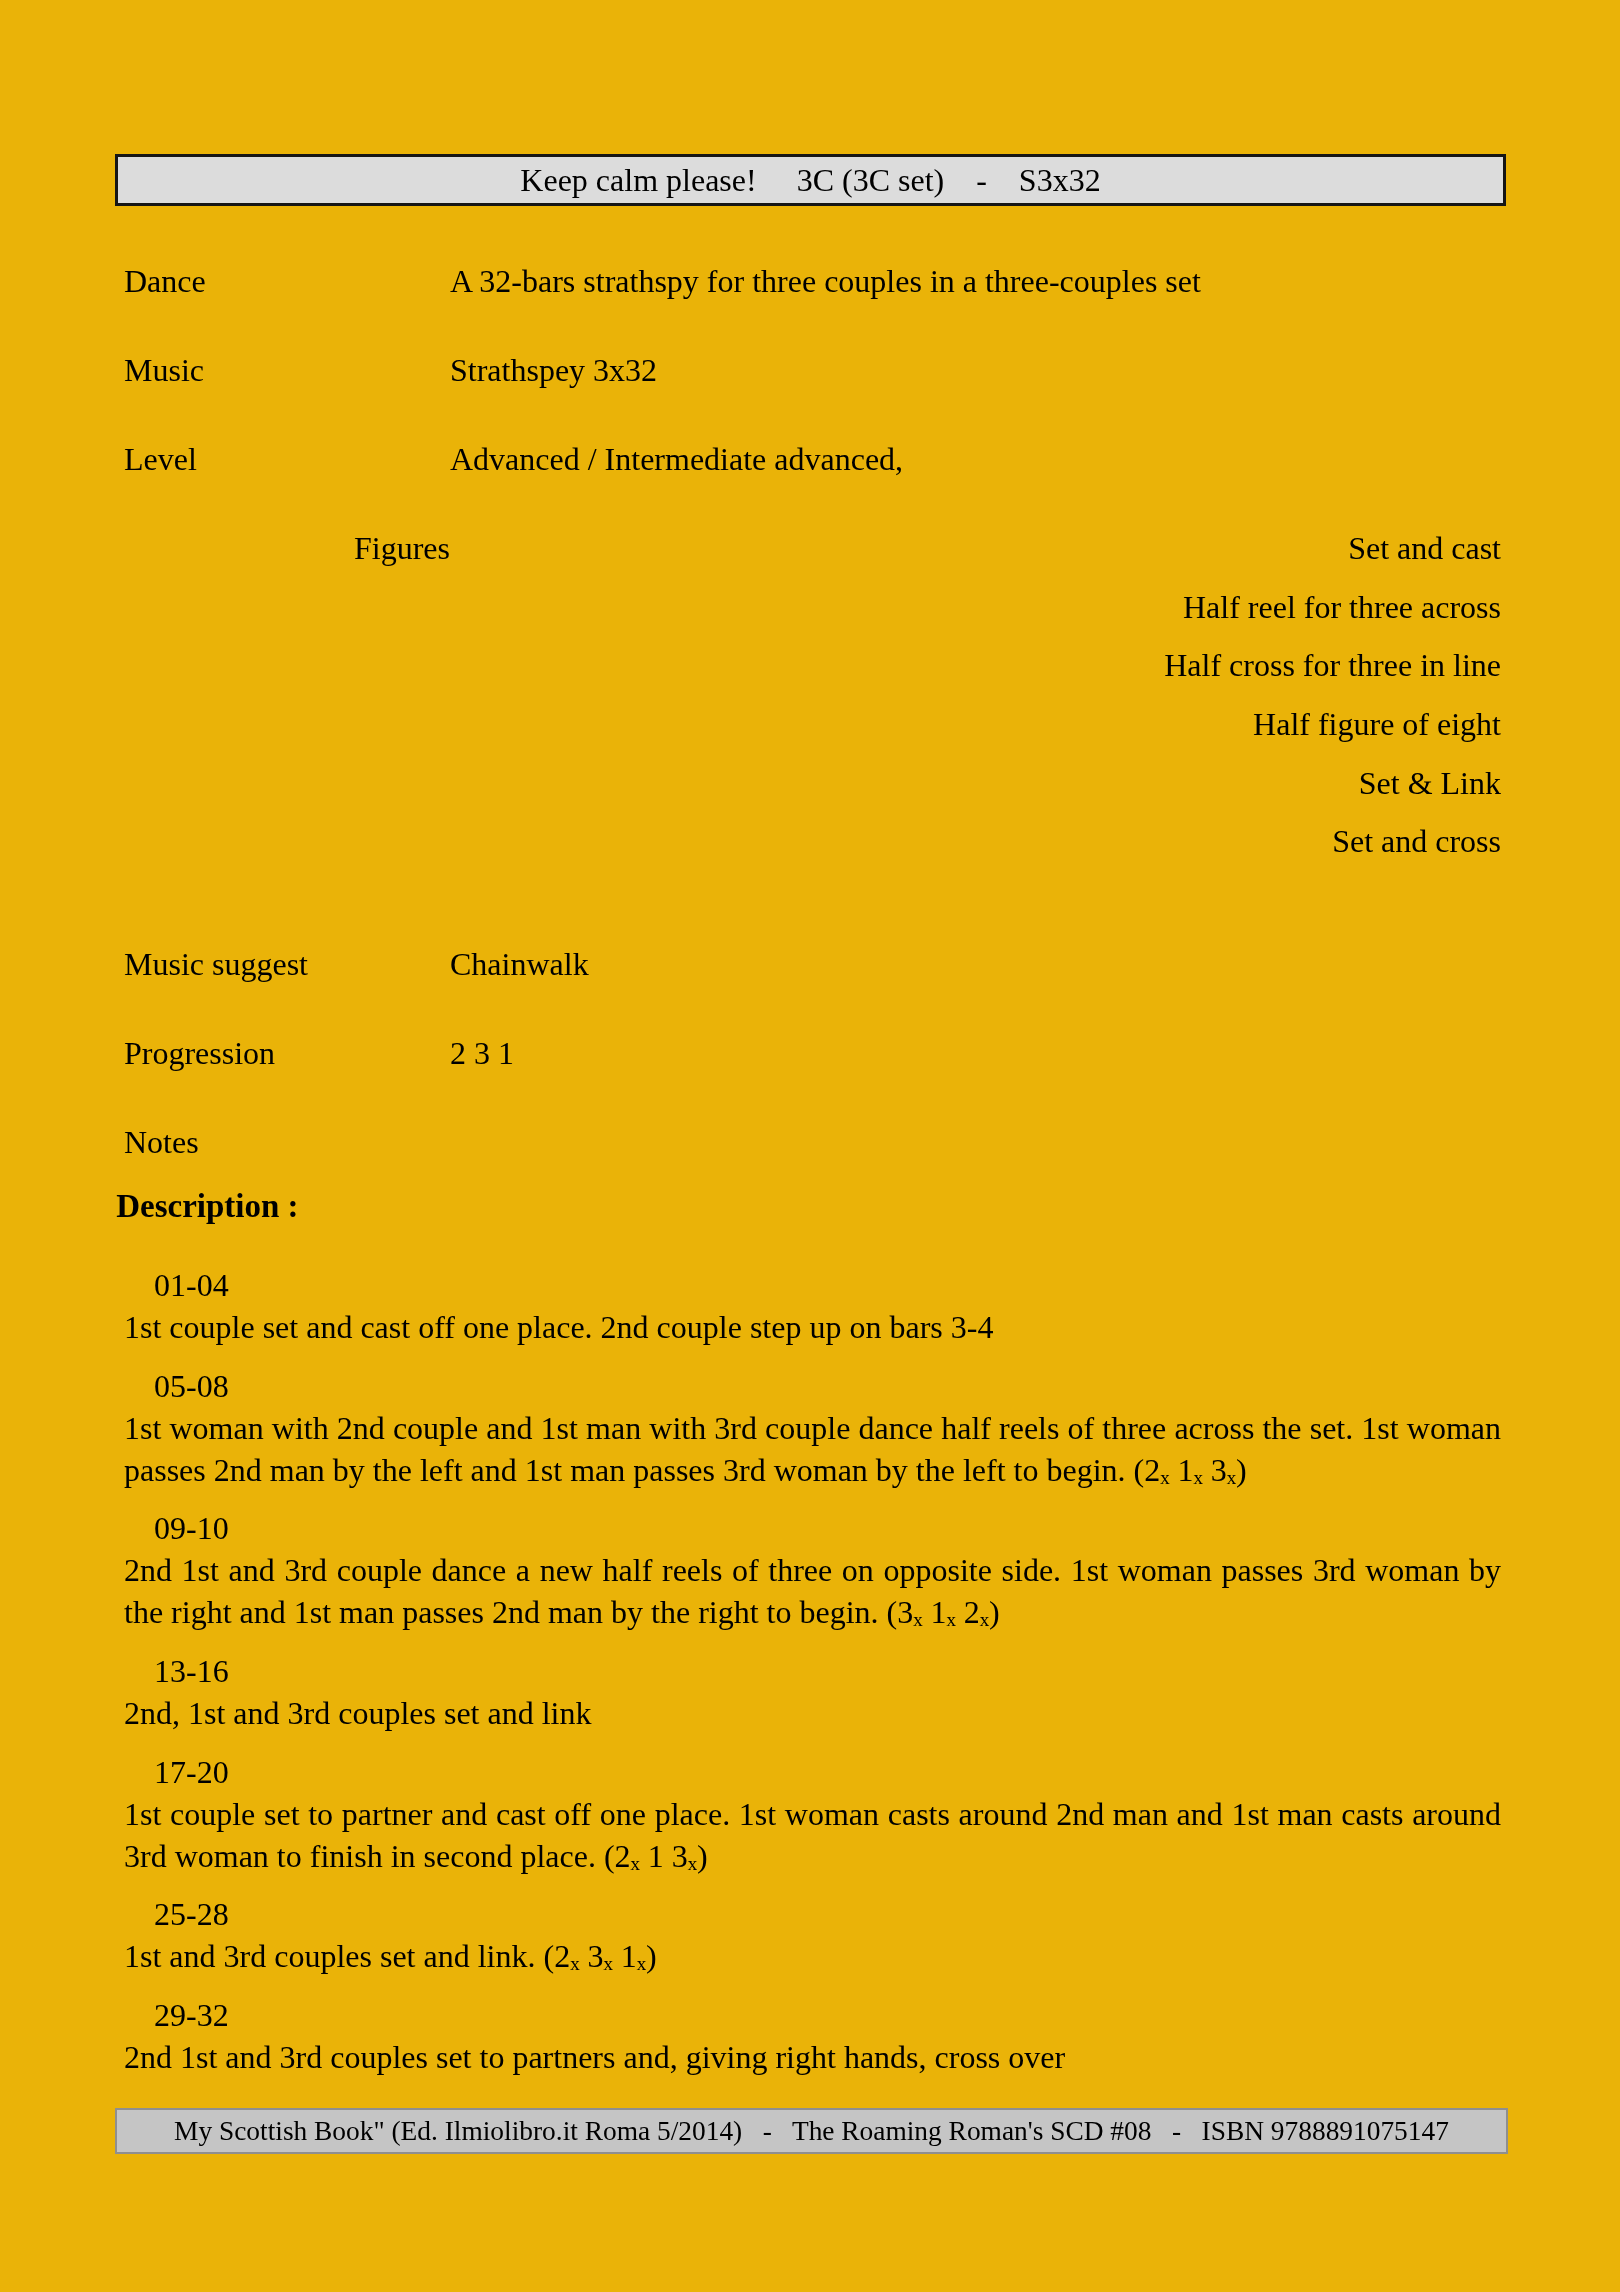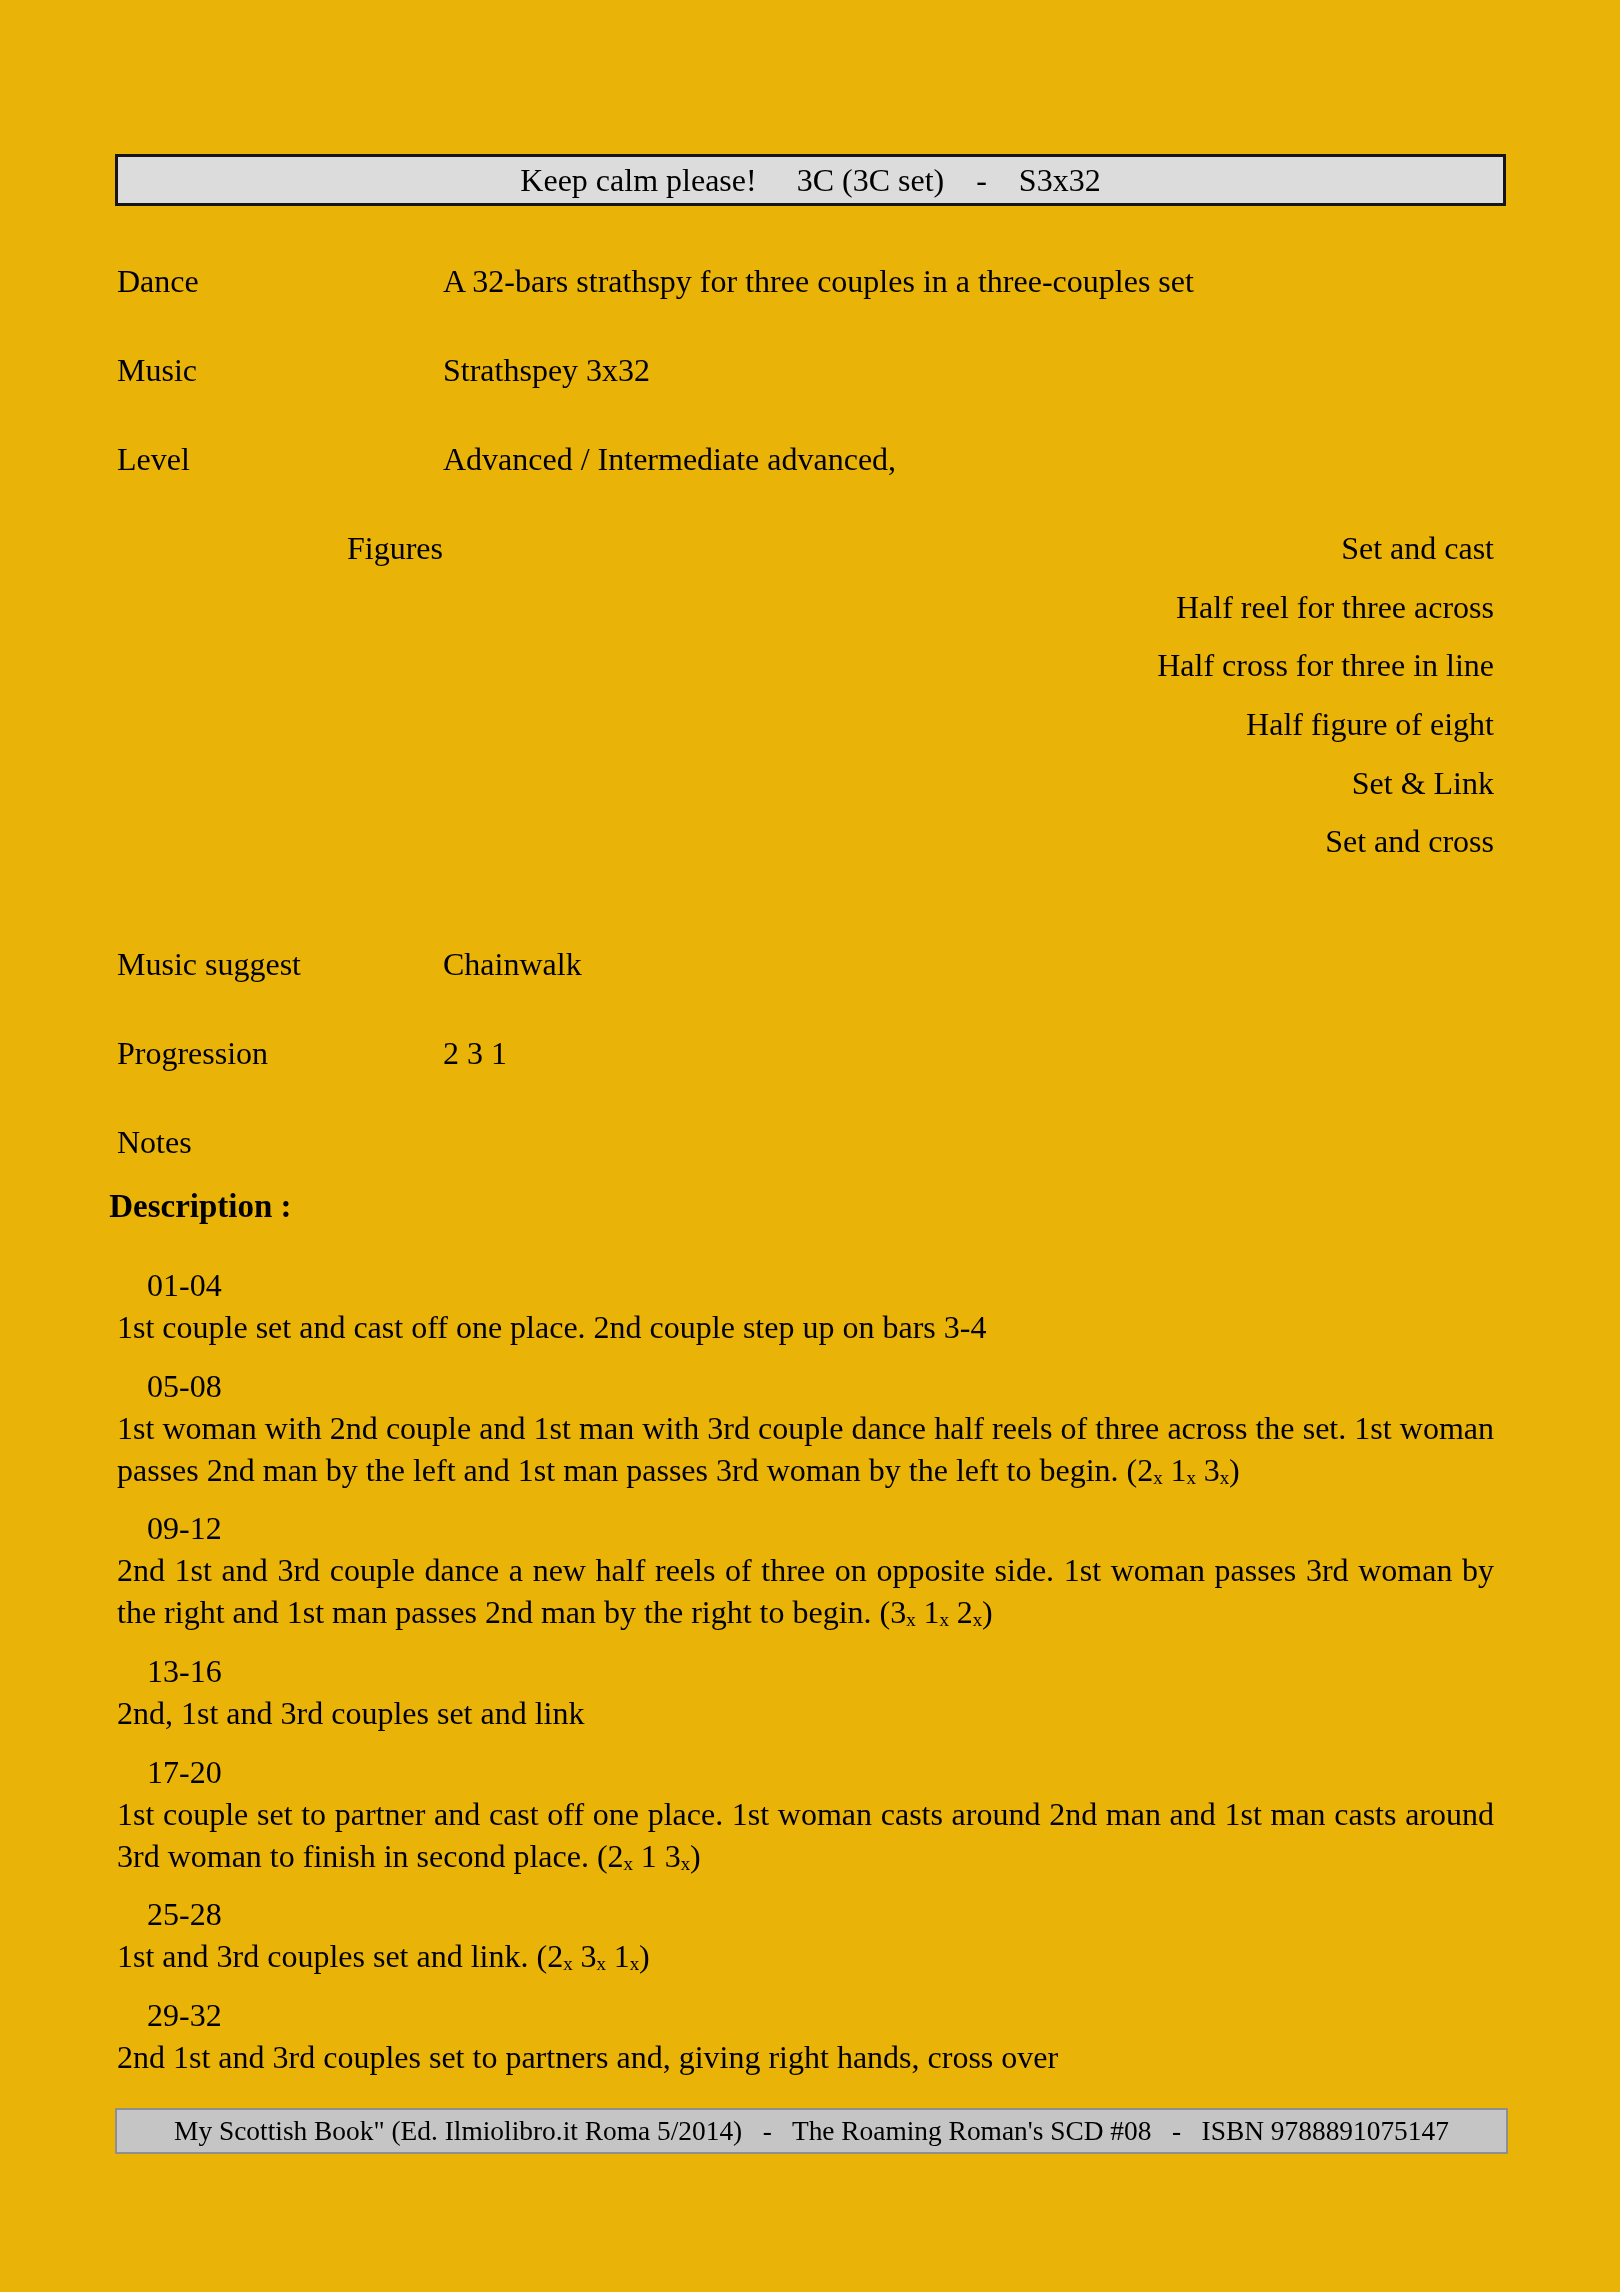--- a/index.html
+++ b/index.html
@@ -27,21 +27,21 @@
     background: #dcdcdc;
     border: 3.9px solid #161616;
     display: flex;
     align-items: center;
     justify-content: center;
     white-space: pre;
     font-size: 32px;
   }
   .main {
     position: absolute;
-    left: 117px;
+    left: 124px;
     top: 260px;
     width: 1377px;
   }
   .info-row {
     display: flex;
     margin-bottom: 47px;
   }
   .info-label {
     flex: none;
     width: 326px;
@@ -161,21 +161,21 @@
       <div class="desc-bars">01-04</div>
       <div class="desc-text">1st couple set and cast off one place. 2nd couple step up on bars 3-4</div>
     </div>
 
     <div class="desc-row">
       <div class="desc-bars">05-08</div>
       <div class="desc-text">1st woman with 2nd couple and 1st man with 3rd couple dance half reels of three across the set. 1st woman passes 2nd man by the left and 1st man passes 3rd woman by the left to begin. (2ₓ 1ₓ 3ₓ)</div>
     </div>
 
     <div class="desc-row">
-      <div class="desc-bars">09-12</div>
+      <div class="desc-bars">09-10</div>
       <div class="desc-text">2nd 1st and 3rd couple dance a new half reels of three on opposite side. 1st woman passes 3rd woman by the right and 1st man passes 2nd man by the right to begin. (3ₓ 1ₓ 2ₓ)</div>
     </div>
 
     <div class="desc-row">
       <div class="desc-bars">13-16</div>
       <div class="desc-text">2nd, 1st and 3rd couples set and link</div>
     </div>
 
     <div class="desc-row">
       <div class="desc-bars">17-20</div>

